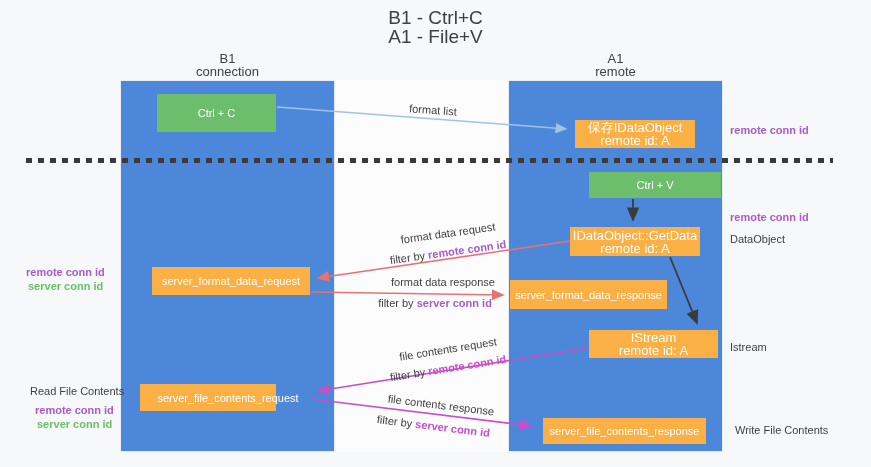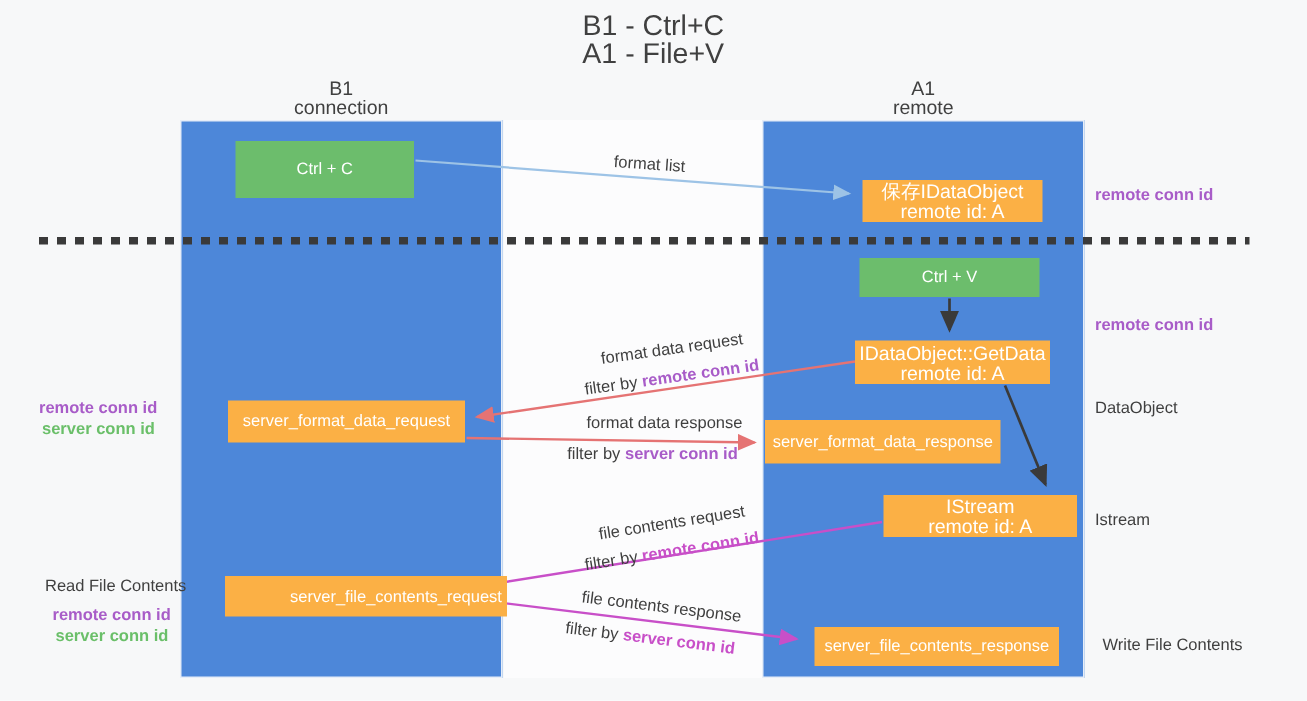--- a/index.html
+++ b/index.html
@@ -99,21 +99,21 @@
 
   <div class="abs node node-green node-single" style="left:157px;top:94px;width:119px;height:38px;">
     <div>Ctrl + C</div>
   </div>
 
   <div class="abs node node-orange" style="left:575px;top:120px;width:120px;height:28px;">
     <div class="l1">保存IDataObject</div>
     <div class="l2">remote id: A</div>
   </div>
 
-  <div class="abs node node-green node-single" style="left:573px;top:172px;width:120px;height:26px;text-align:center;">
+  <div class="abs node node-green node-single" style="left:589px;top:172px;width:132px;height:26px;text-align:center;">
     <div>Ctrl + V</div>
   </div>
 
   <div class="abs node node-orange" style="left:570px;top:227px;width:130px;height:29px;">
     <div class="l1">IDataObject::GetData</div>
     <div class="l2">remote id: A</div>
   </div>
 
   <div class="abs node node-orange node-single" style="left:510px;top:280px;width:157px;height:29px;">
     <div>server_format_data_response</div>
@@ -121,21 +121,21 @@
 
   <div class="abs node node-orange node-single" style="left:152px;top:267px;width:158px;height:28px;">
     <div>server_format_data_request</div>
   </div>
 
   <div class="abs node node-orange" style="left:589px;top:330px;width:129px;height:28px;">
     <div class="l1">IStream</div>
     <div class="l2">remote id: A</div>
   </div>
 
-  <div class="abs node node-orange node-single" style="left:150px;top:384px;width:188px;height:27px;padding-left:40px;">
+  <div class="abs node node-orange node-single" style="left:140px;top:384px;width:136px;height:27px;padding-left:40px;">
     <div>server_file_contents_request</div>
   </div>
 
   <div class="abs node node-orange node-single" style="left:543px;top:418px;width:163px;height:26px;">
     <div>server_file_contents_response</div>
   </div>
 
   <div class="abs edge-label" style="left:383px;top:104px;width:100px;transform:rotate(4deg);">format list</div>
 
   <div class="abs edge-label" style="left:383px;top:227px;width:130px;transform:rotate(-8deg);">format data request</div>
@@ -157,21 +157,21 @@
   </div>
 
   <div class="abs edge-label" style="left:376px;top:399px;width:130px;transform:rotate(7deg);">file contents response</div>
   <div class="abs edge-label" style="left:366px;top:420px;width:135px;transform:rotate(7deg);">
     <span>filter by</span>
     <span class="key-magenta">server conn id</span>
   </div>
 
   <div class="abs ann ann-purple" style="left:730px;top:124px;">remote conn id</div>
   <div class="abs ann ann-purple" style="left:730px;top:211px;">remote conn id</div>
-  <div class="abs ann" style="left:730px;top:233px;margin-top:33px;">DataObject</div>
+  <div class="abs ann" style="left:730px;top:233px;">DataObject</div>
   <div class="abs ann" style="left:730px;top:341px;">Istream</div>
   <div class="abs ann" style="left:735px;top:424px;">Write File Contents</div>
 
   <div class="abs ann ann-purple" style="left:26px;top:266px;">remote conn id</div>
   <div class="abs ann ann-green-text" style="left:28px;top:280px;">server conn id</div>
   <div class="abs ann" style="left:30px;top:385px;">Read File Contents</div>
   <div class="abs ann ann-purple" style="left:35px;top:404px;">remote conn id</div>
   <div class="abs ann ann-green-text" style="left:37px;top:418px;">server conn id</div>
 
 </div>

